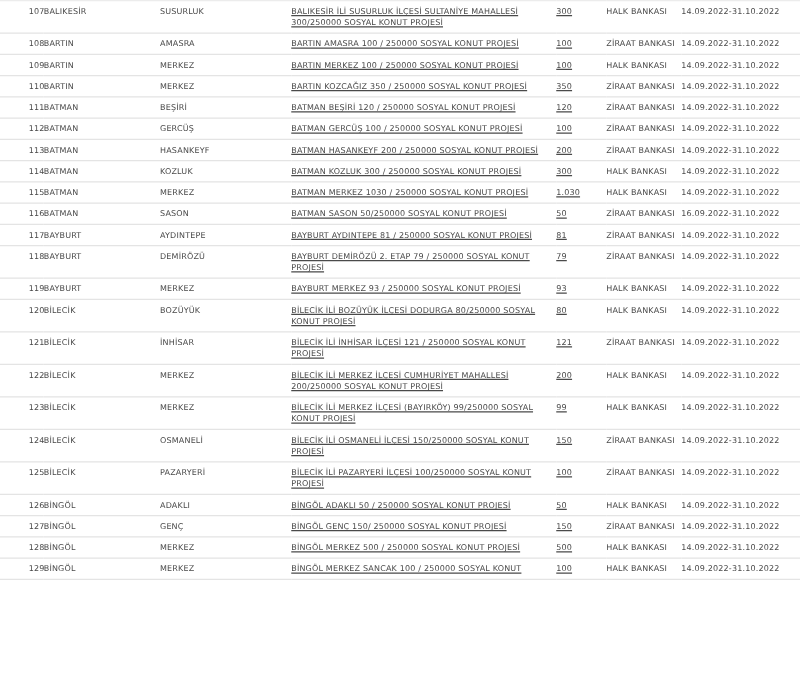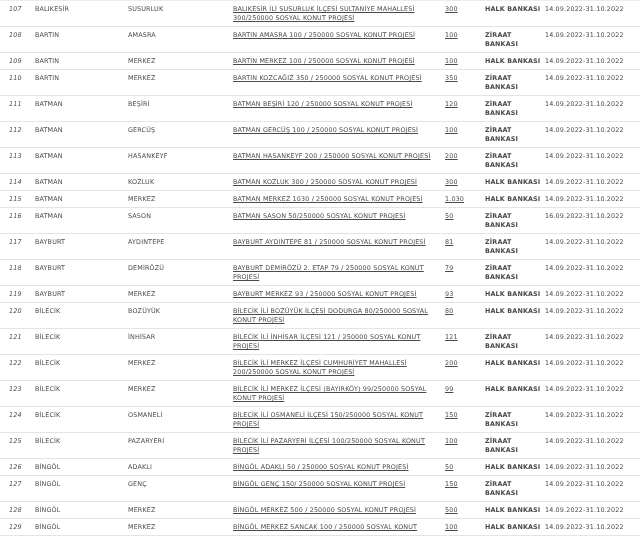--- a/index.html
+++ b/index.html
@@ -9,26 +9,26 @@
     font-size: 6.4px;
     letter-spacing: 0.15px;
     color: #4a4a4a;
     vertical-align: top;
     padding: 4px 0 3px 0;
     line-height: 9px;
     border-bottom: 1px solid #e4e4e4;
     text-transform: uppercase;
   }
   tr:first-child td { border-top: 1px solid #ececec; }
-  .c-no { width: 30px; padding-left: 9px; font-style: italic; }
+  .c-no { width: 30px; padding-left: 23px; }
   .c-il { width: 93px; }
   .c-ilce { width: 105px; margin-left: 17px; }
   .c-proje { width: 208px; padding-right: 4px; text-decoration: underline; }
   .c-konut { width: 40px; text-decoration: underline; }
-  .c-banka { width: 60px; font-weight: bold; }
+  .c-banka { width: 60px; }
   .c-tarih { width: 99px; white-space: nowrap; margin-top: 28px; }
   td span { display: block; }
 </style>
 </head>
 <body>
 
 <table>
   <colgroup>
     <col style="width:35px">
       <col style="width:93px">

